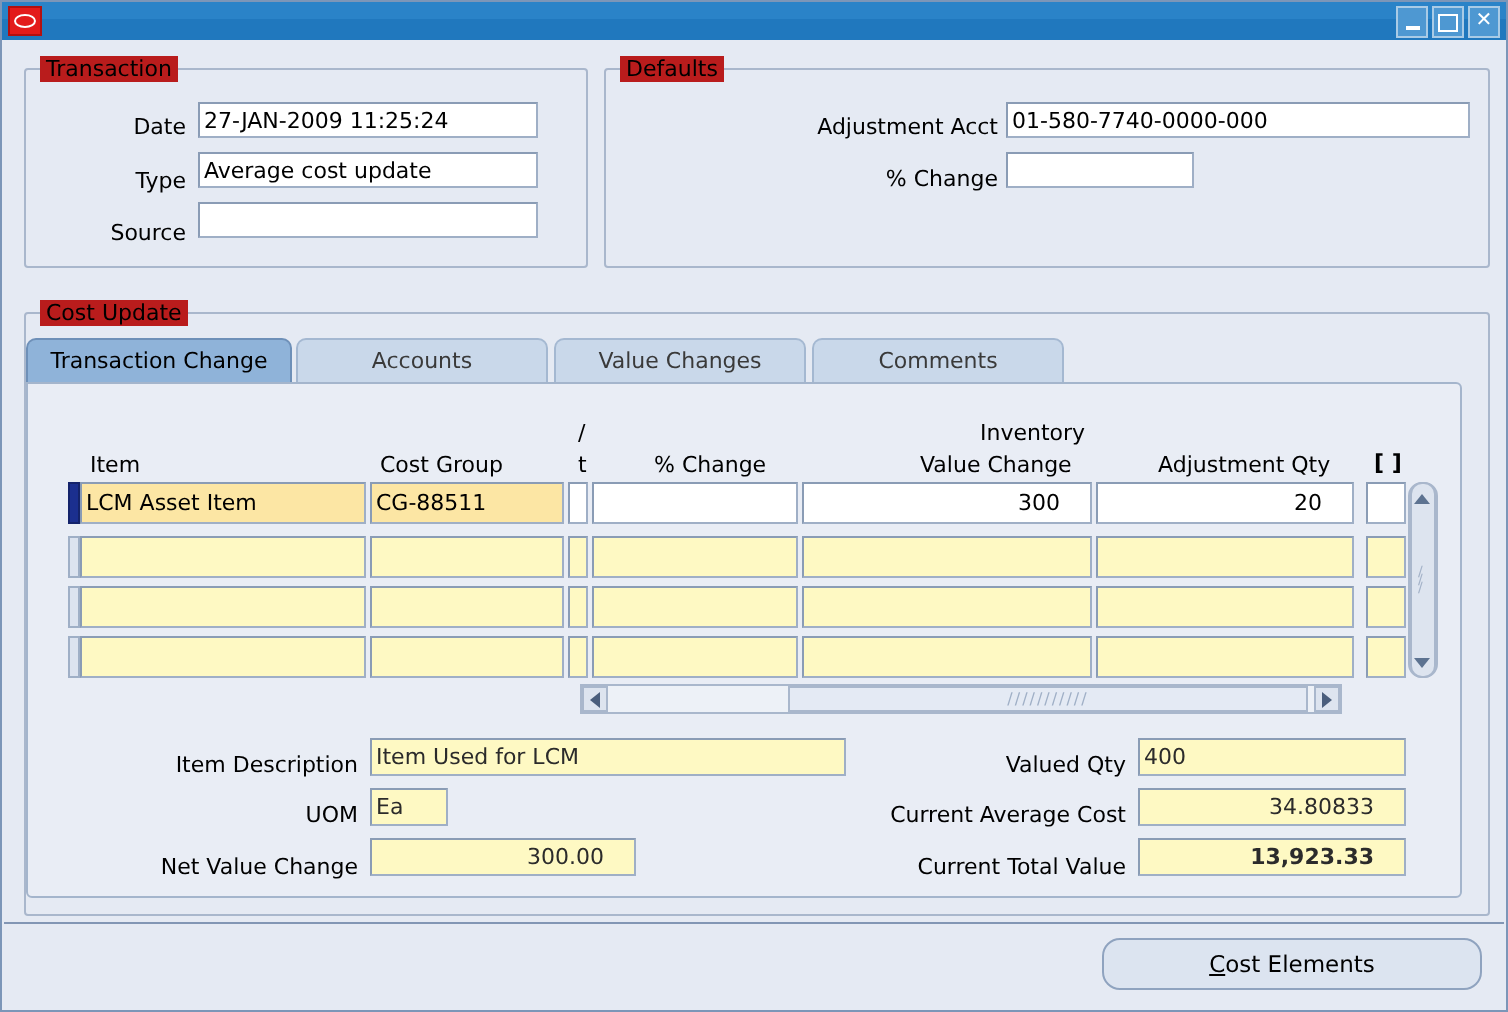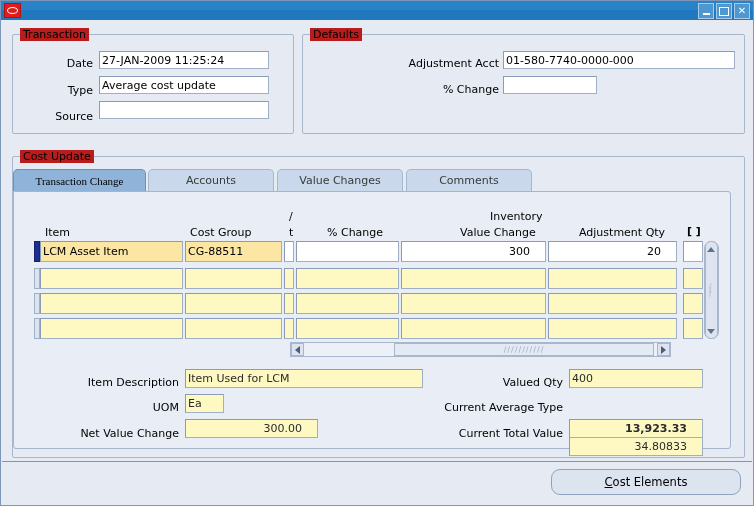--- a/index.html
+++ b/index.html
@@ -40,21 +40,21 @@
        font-size:11px;color:#000;box-sizing:border-box;
        padding:1px 2px;display:flex;align-items:center;overflow:hidden;
        font-family:"DejaVu Sans","Liberation Sans",sans-serif;}
   .fld.ro{background:#fef9c3;color:#2B2B2B;}
   .fld.hl{background:#FCE6A4;}
   .fld.num{justify-content:flex-end;padding-right:15px;}
   .tab{position:absolute;top:0;height:22px;border:1px solid #94A9C4;
        border-bottom:none;border-radius:5px 5px 0 0;
        display:flex;align-items:center;justify-content:center;
        font-size:11px;color:#1A1A1A;box-sizing:border-box;}
-  .tab.active{background:#8FB3D9;border-color:#6E90B8;color:#000;font-family:Liberation Serif, serif;}
+  .tab.active{background:#8FB3D9;border-color:#6E90B8;color:#000;}
   .tab.inactive{background:#C9D8EA;border-color:#A4B8D1;color:#3A3A3A;}
   .tabpanel{position:absolute;background:#E9EDF5;border:1px solid #A4B5CC;
             border-radius:0 3px 3px 3px;box-sizing:border-box;}
 
   
   .colhdr{position:absolute;font-size:11px;color:#000;white-space:nowrap;}
   .rowind{position:absolute;width:6px;border:1px solid #9FAFC6;box-sizing:border-box;
           background:#DCE3EF;}
   .rowind.sel{background:#1B2F8F;border-color:#14236B;}
 
@@ -219,22 +219,22 @@
 
   <div class="lbl" style="left:48px;top:400px;width:130px;">UOM</div>
   <div class="fld ro" style="left:184px;top:393px;width:39px;height:19px;">Ea</div>
 
   <div class="lbl" style="left:48px;top:426px;width:130px;">Net Value Change</div>
   <div class="fld ro num" style="left:184px;top:418px;width:133px;height:19px;">300.00</div>
 
   <div class="lbl" style="left:398px;top:375px;width:164px;">Valued Qty</div>
   <div class="fld ro" style="left:568px;top:368px;width:134px;height:19px;">400</div>
 
-  <div class="lbl" style="left:398px;top:400px;width:164px;">Current Average Type</div>
-  <div class="fld ro num" style="left:568px;top:393px;width:134px;height:19px;margin-top:43px;">34.80833</div>
+  <div class="lbl" style="left:398px;top:400px;width:164px;">Current Average Cost</div>
+  <div class="fld ro num" style="left:568px;top:393px;width:134px;height:19px;">34.80833</div>
 
   <div class="lbl" style="left:398px;top:426px;width:164px;">Current Total Value</div>
   <div class="fld ro num" style="left:568px;top:418px;width:134px;height:19px;font-weight:bold;">13,923.33</div>
 
   <div class="sep" style="left:1px;top:460px;width:750px;"></div>
   <div class="btn" style="left:550px;top:468px;width:190px;height:26px;">
     <span class="mn">C</span>
       <span>ost Elements</span>
   </div>
 

